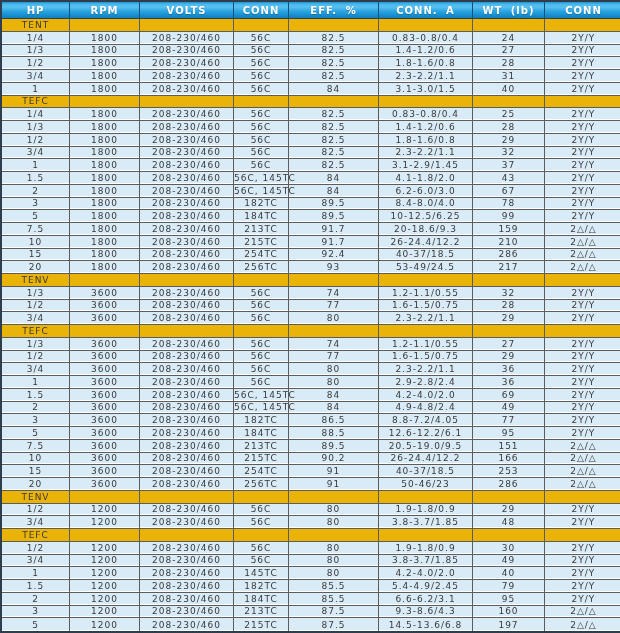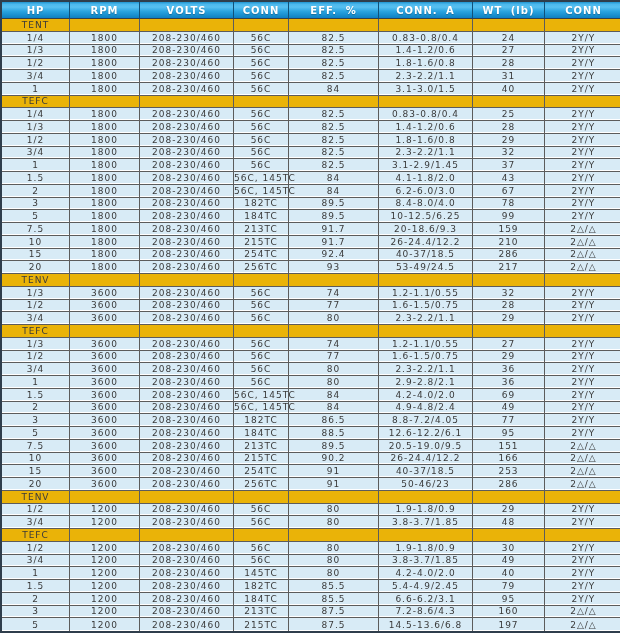--- a/index.html
+++ b/index.html
@@ -382,21 +382,21 @@
           <td>2.3-2.2/1.1</td>
           <td>36</td>
           <td>2Y/Y</td>
         </tr>
         <tr class="data-row">
           <td>1</td>
           <td>3600</td>
           <td>208-230/460</td>
           <td>56C</td>
           <td>80</td>
-          <td>2.9-2.8/2.1</td>
+          <td>2.9-2.8/2.4</td>
           <td>36</td>
           <td>2Y/Y</td>
         </tr>
         <tr class="data-row">
           <td>1.5</td>
           <td>3600</td>
           <td>208-230/460</td>
           <td>56C, 145TC</td>
           <td>84</td>
           <td>4.2-4.0/2.0</td>
@@ -562,21 +562,21 @@
           <td>6.6-6.2/3.1</td>
           <td>95</td>
           <td>2Y/Y</td>
         </tr>
         <tr class="data-row">
           <td>3</td>
           <td>1200</td>
           <td>208-230/460</td>
           <td>213TC</td>
           <td>87.5</td>
-          <td>7.2-8.6/4.3</td>
+          <td>9.3-8.6/4.3</td>
           <td>160</td>
           <td>2△/△</td>
         </tr>
         <tr class="data-row">
           <td>5</td>
           <td>1200</td>
           <td>208-230/460</td>
           <td>215TC</td>
           <td>87.5</td>
           <td>14.5-13.6/6.8</td>

